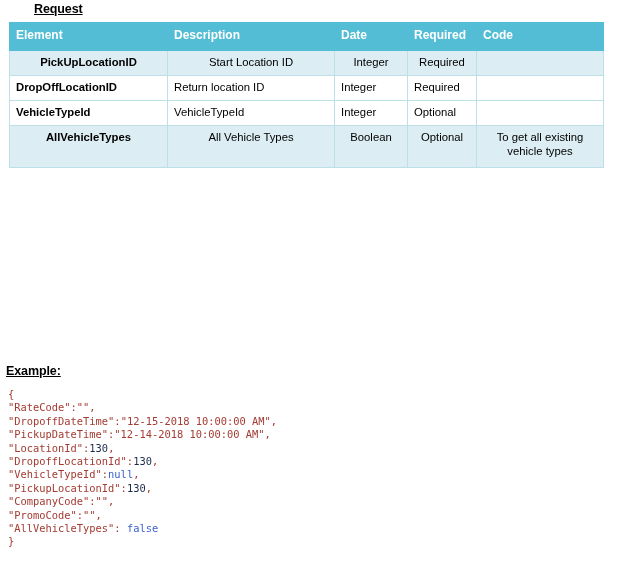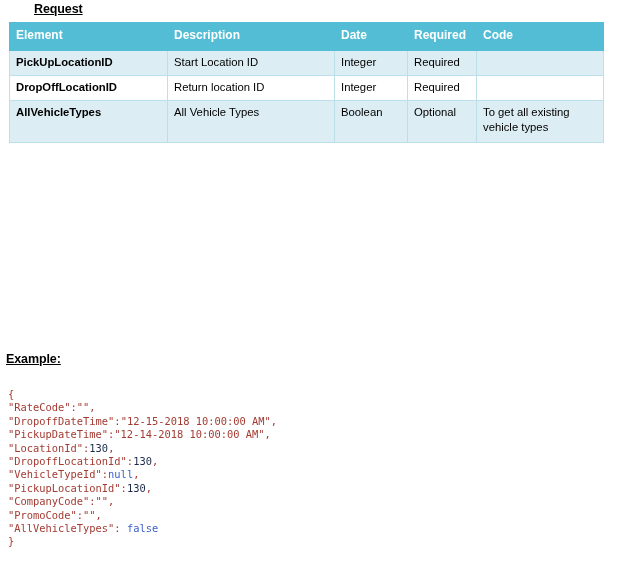--- a/index.html
+++ b/index.html
@@ -31,21 +31,21 @@
   }
   #request-heading {
     position: absolute;
     left: 6px;
     top: 2px;
     margin-left: 28px;
   }
   #example-heading {
     position: absolute;
     left: 6px;
-    top: 352px;
+    top: 364px;
   }
 
   
   #request-table {
     position: absolute;
     left: 9px;
     top: 22px;
     width: 594px;
     border-collapse: collapse;
     table-layout: fixed;
@@ -64,20 +64,21 @@
     background: #52bdd4;
     color: #ffffff;
     font-weight: bold;
     font-size: 12px;
     border: 1px solid #52bdd4;
     padding-top: 5px;
     padding-bottom: 6px;
   }
   #request-table tbody tr.stripe-tint td {
     background: #dcedf3;
+    text-align: center;
   }
   #request-table tbody tr.stripe-plain td {
     background: #ffffff;
     margin-left: 48px;
   }
   #request-table td.col-element {
     font-weight: bold;
   }
   .c-element { width: 158px; }
   .c-desc    { width: 167px; }
@@ -139,20 +140,27 @@
         <td>Required</td>
         <td></td>
       </tr>
       <tr class="stripe-plain h-sm">
         <td class="col-element">DropOffLocationID</td>
         <td>Return location ID</td>
         <td>Integer</td>
         <td>Required</td>
         <td></td>
       </tr>
+      <tr class="stripe-plain h-sm">
+        <td class="col-element">VehicleTypeId</td>
+        <td>VehicleTypeId</td>
+        <td>Integer</td>
+        <td>Optional</td>
+        <td></td>
+      </tr>
       <tr class="stripe-tint h-last">
         <td class="col-element">AllVehicleTypes</td>
         <td>All Vehicle Types</td>
         <td>Boolean</td>
         <td>Optional</td>
         <td>To get all existing vehicle types</td>
       </tr>
     </tbody>
   </table>
 

